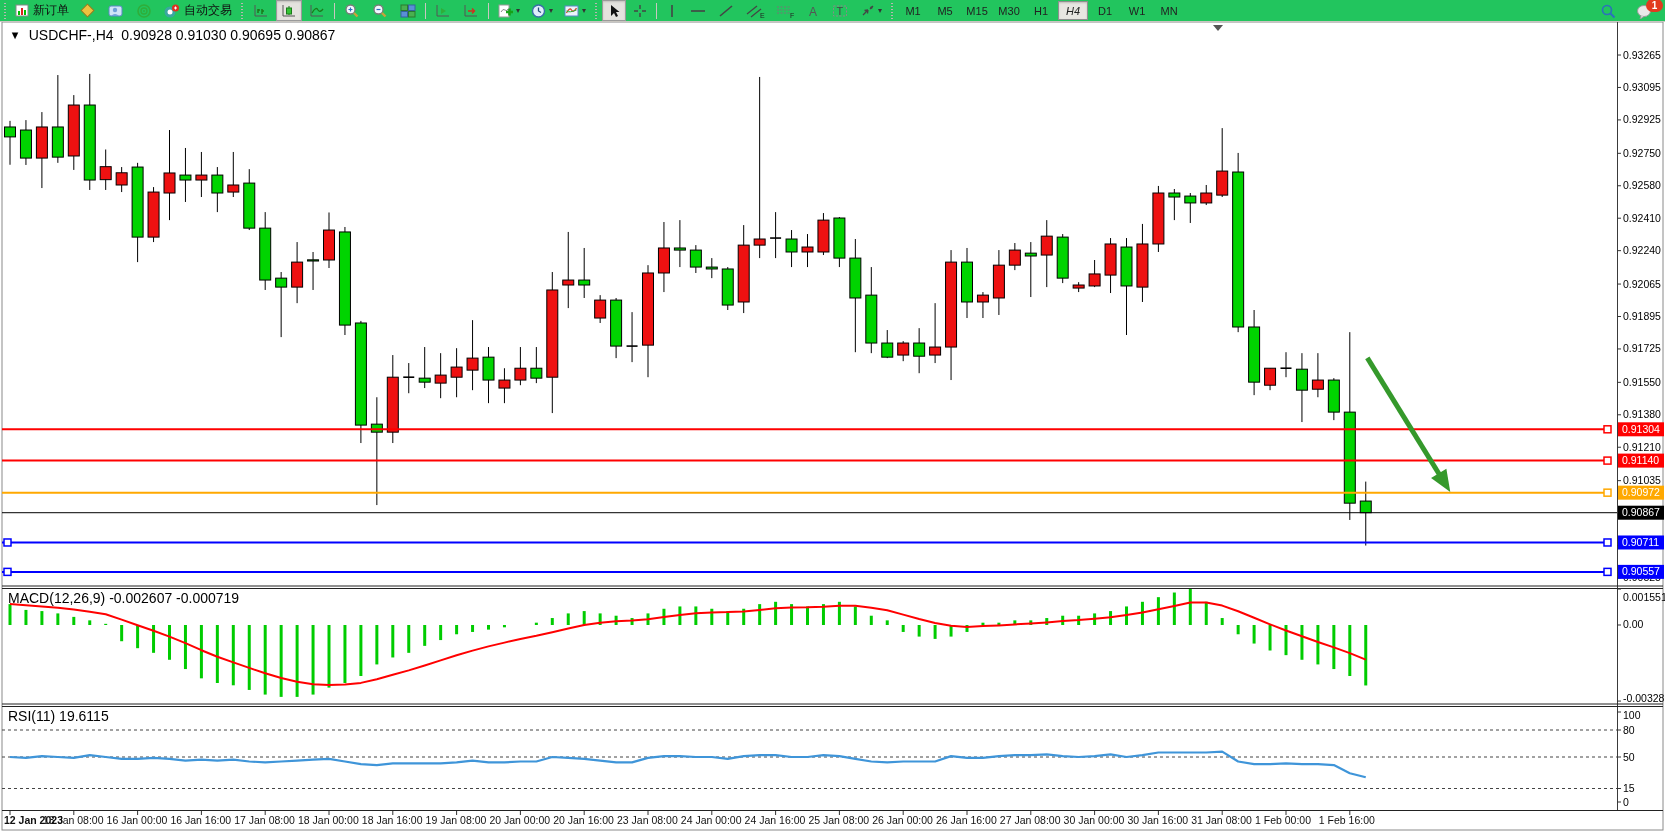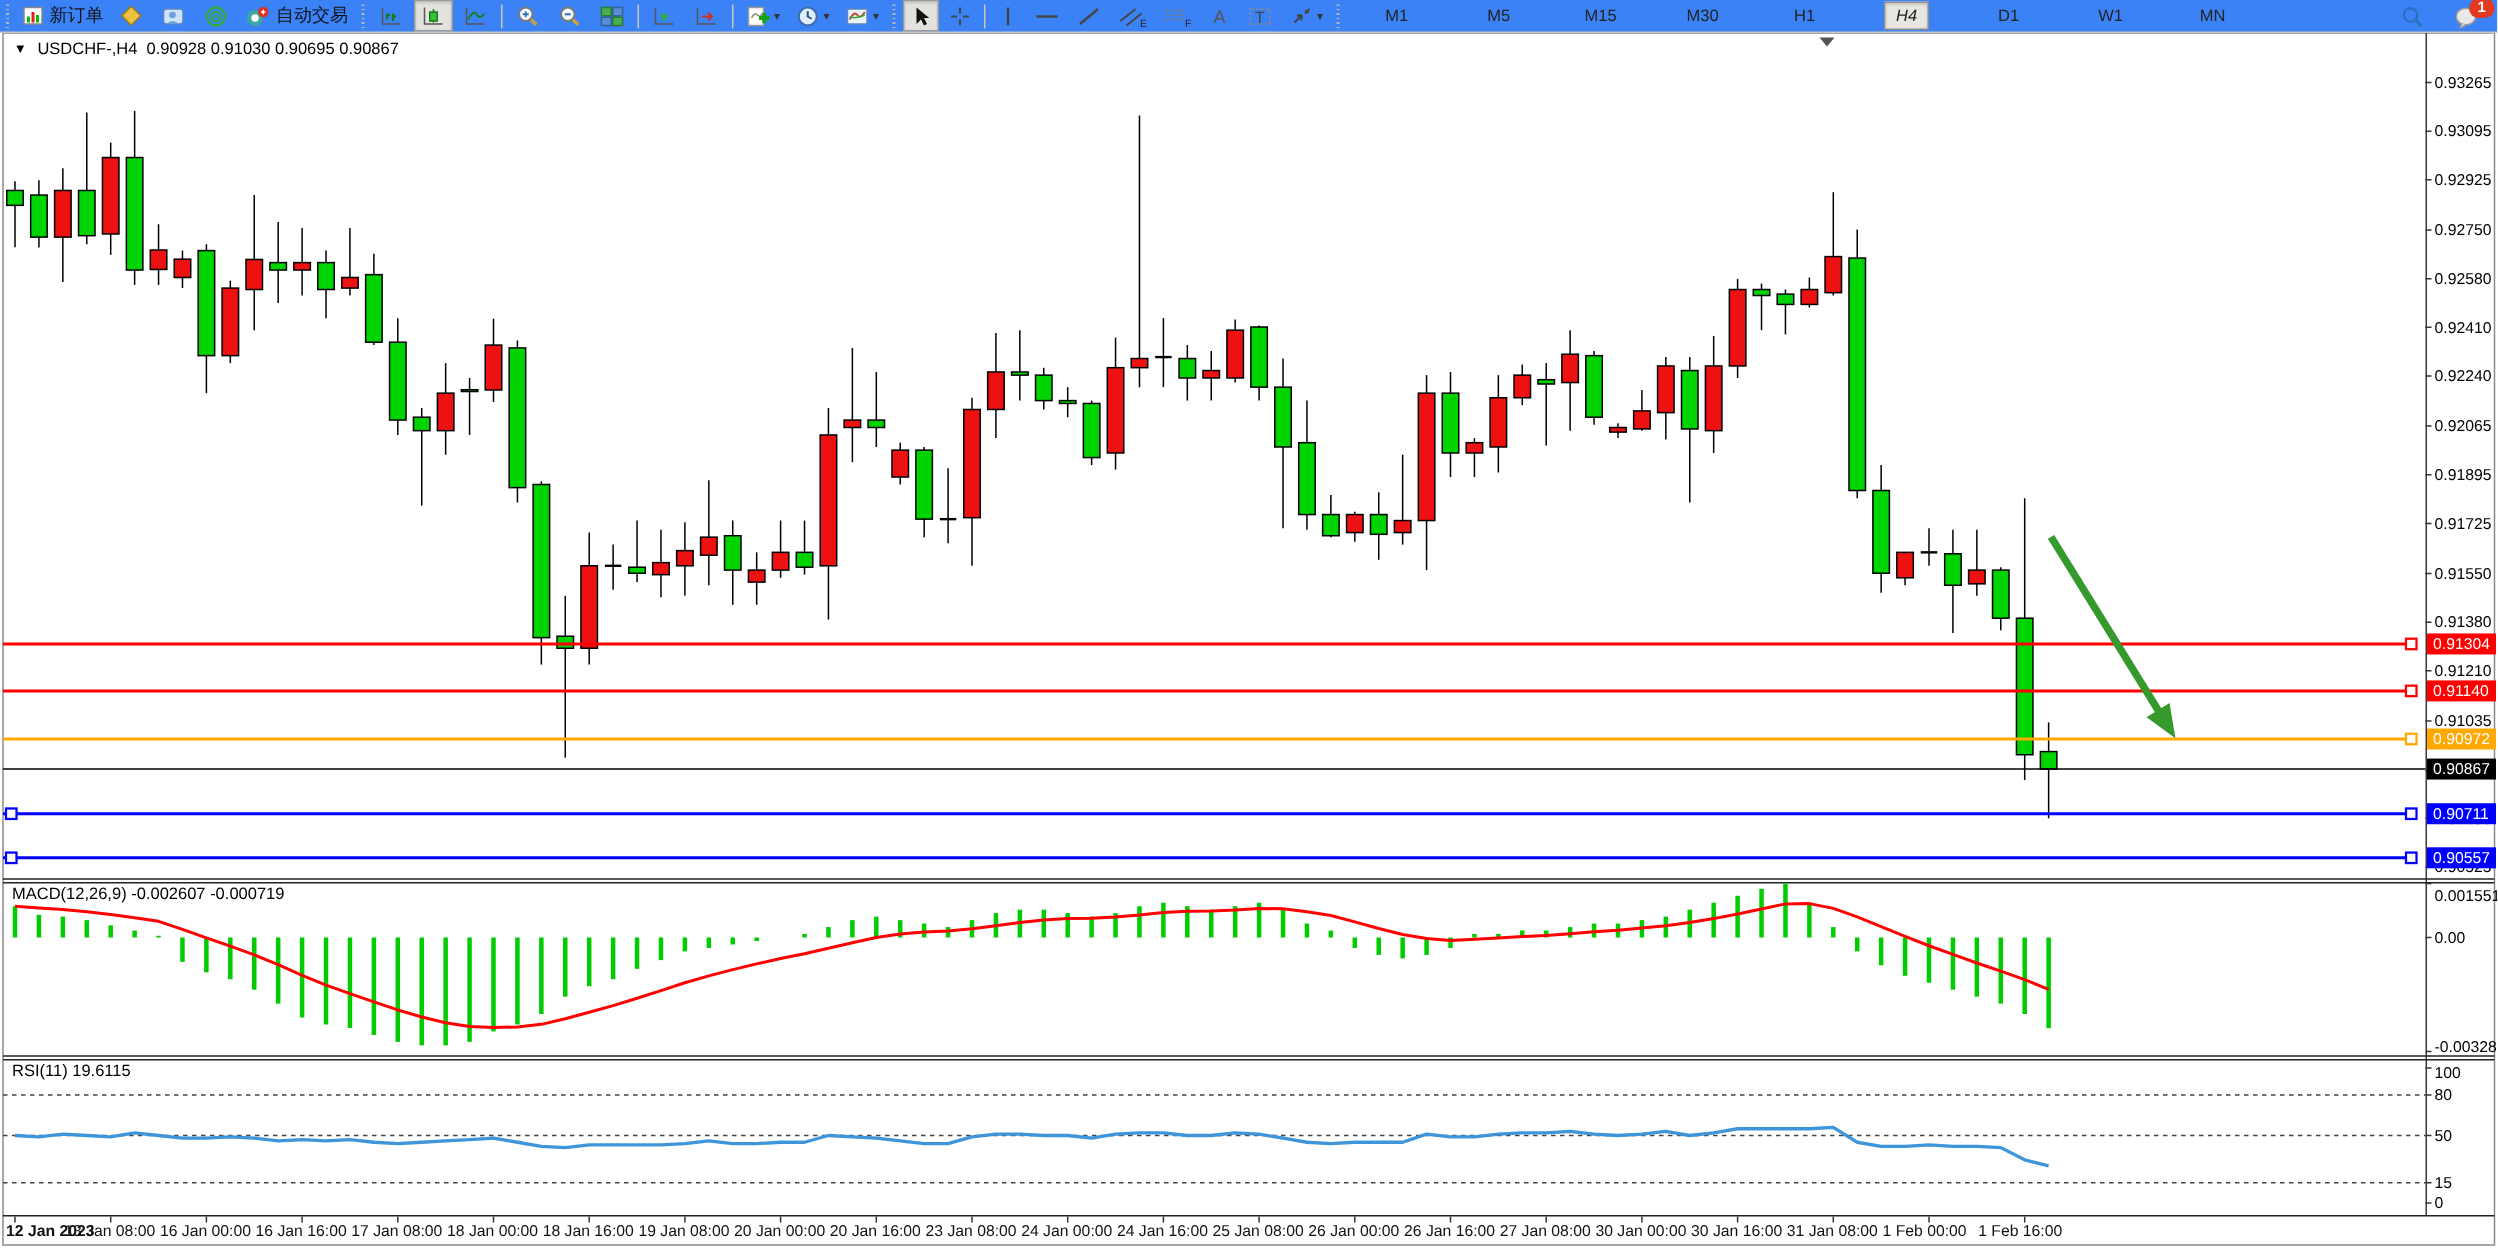--- a/index.html
+++ b/index.html
@@ -1,37 +1,37 @@
 <!DOCTYPE html>
 <html><head>
 <meta charset="utf-8">
 <style>
   html,body{margin:0;padding:0;background:#fff;font-family:"Liberation Sans","DejaVu Sans",sans-serif;}
   #stage{position:relative;width:1665px;height:832px;overflow:hidden;background:#fff;}
   
-  .toolbar{position:absolute;left:0;top:0;width:1665px;height:21px;background:#3b82f6;
+  .toolbar{position:absolute;left:0;top:0;width:1665px;height:21px;background:#22c55e;
            border-bottom:1px solid #c9c6c0;display:flex;align-items:center;z-index:5;font-size:12px;}
   .tbtn{height:19px;display:flex;align-items:center;padding:0 3px;margin:0 1px;border:1px solid transparent;color:#111;}
   .tbtn.pressed{border:1px solid #9a9a9a;background:#e4e2de;box-shadow:inset 0 1px 2px rgba(0,0,0,.15);}
   .tbtn svg{display:block;}
   .tlabel{margin-left:3px;white-space:nowrap;}
   .grip{width:6px;height:16px;margin:0 2px;
         background:repeating-linear-gradient(to bottom,#b9b6b0 0 1px,transparent 1px 3px);
         background-size:2px 100%;background-repeat:no-repeat;background-position:2px 0;}
   .vsep{width:1px;height:16px;background:#c9c6c0;margin:0 3px;}
   .caret{font-size:8px;color:#333;margin-left:1px;}
   .tf-btn{height:17px;min-width:24px;display:flex;align-items:center;justify-content:center;
-          font-size:11px;color:#222;border:1px solid transparent;margin:0 19px;padding:0 2px;}
+          font-size:11px;color:#222;border:1px solid transparent;margin:0 1px;padding:0 2px;}
   .tf-btn.active{border:1px solid #8f8f8f;background:#e8e6e2;box-shadow:inset 0 1px 2px rgba(0,0,0,.18);font-style:italic;}
   .tb-right{margin-left:auto;display:flex;align-items:center;margin-right:6px;position:relative;}
   .badge{position:absolute;top:-2px;right:-6px;background:#e23a1f;color:#fff;border-radius:8px;
          font-size:10px;font-weight:bold;min-width:13px;height:13px;line-height:13px;text-align:center;padding:0 2px;}
   
   #chart-svg{position:absolute;left:0;top:0;z-index:1;}
-  .overlay-label{position:absolute;z-index:3;font-size:11px;color:#000;white-space:nowrap;}
+  .overlay-label{position:absolute;z-index:3;font-size:14px;color:#000;white-space:nowrap;}
   #chart-title{left:8px;top:27px;}
   #macd-label{left:8px;top:590px;}
   #rsi-label{left:8px;top:708px;}
   .tri{display:inline-block;transform:scale(.8);margin-right:3px;}
 </style>
 </head>
 <body>
 
 <div id="stage">
 

